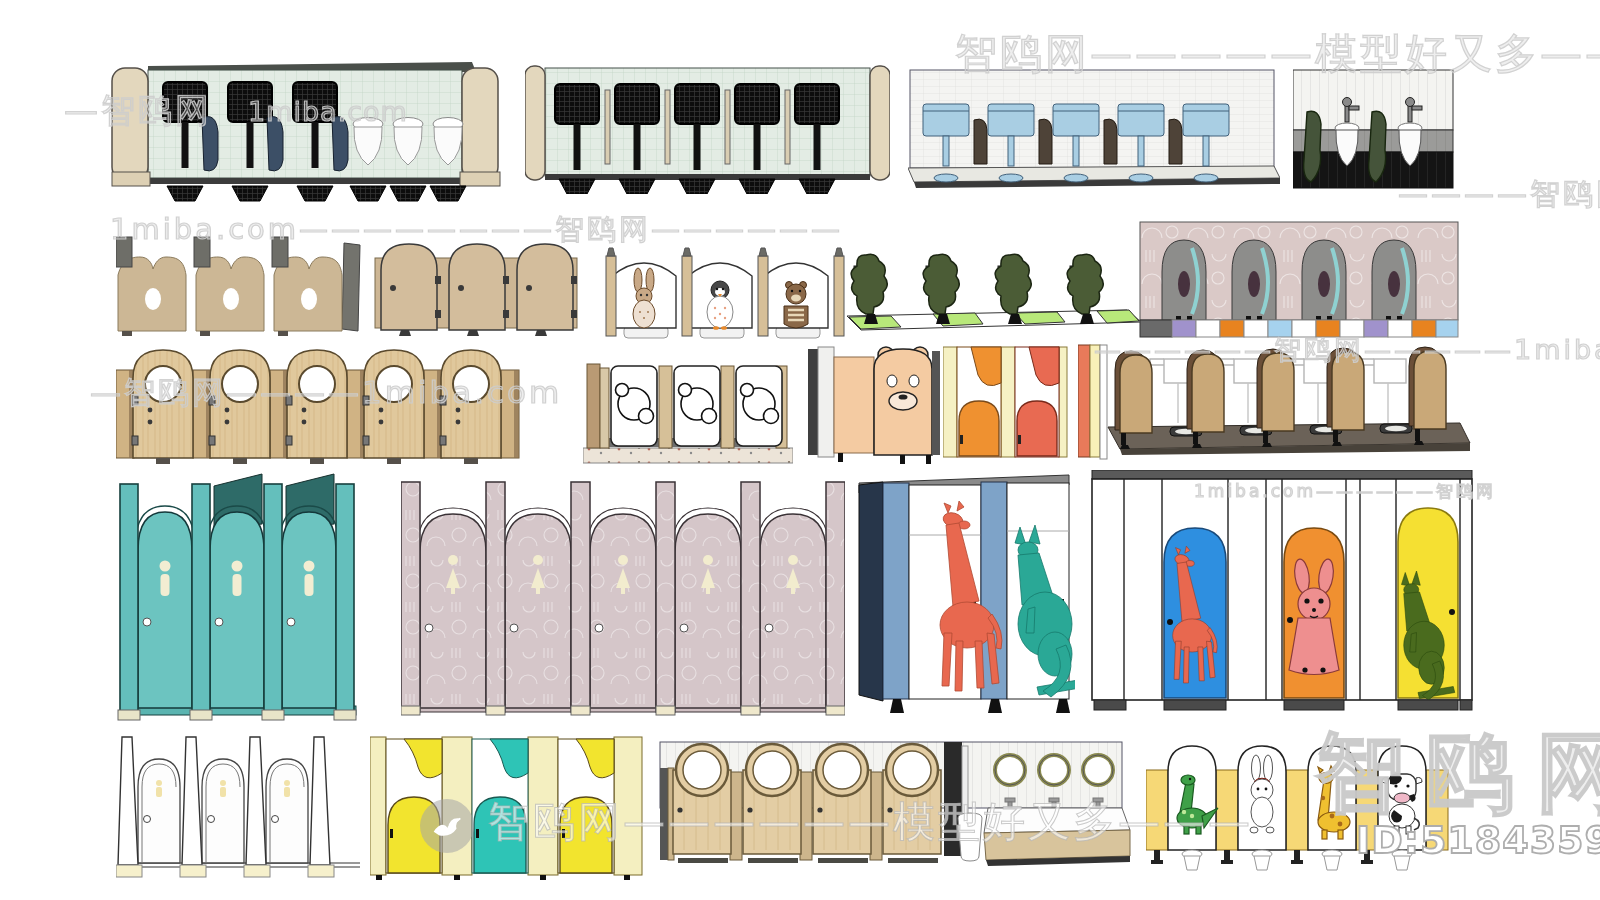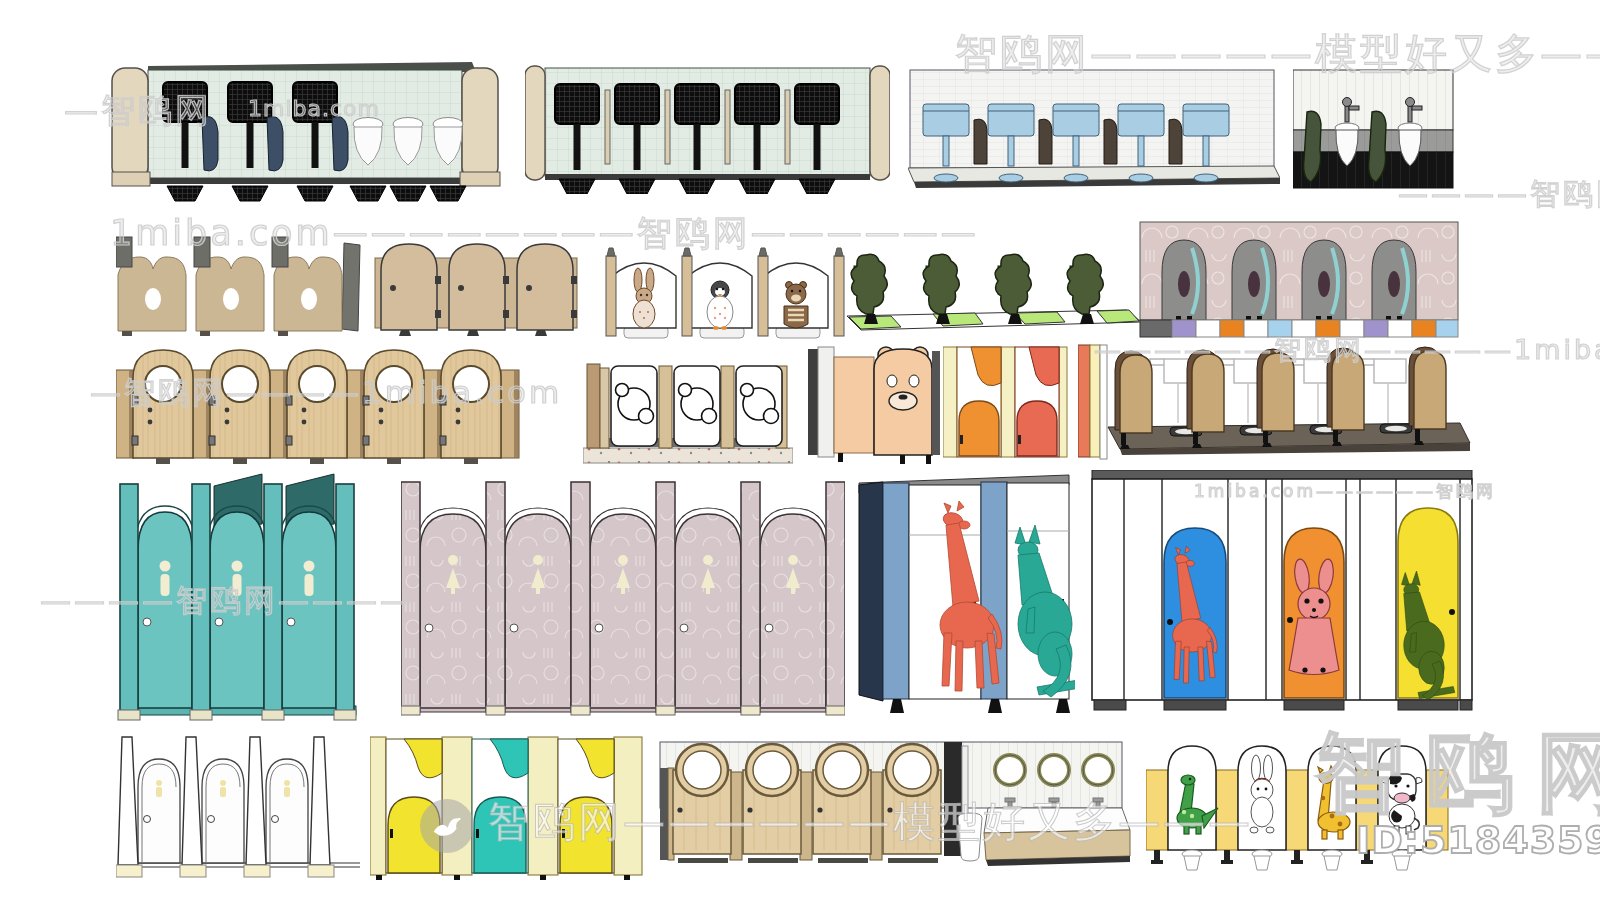--- a/index.html
+++ b/index.html
@@ -931,27 +931,26 @@
         <path d="M75,122 l12,0 l0,4 l-12,0 Z"></path>
     <rect x="148" y="112" width="6" height="10"></rect>
         <path d="M145,122 l12,0 l0,4 l-12,0 Z"></path>
     <rect x="218" y="112" width="6" height="10"></rect>
         <path d="M215,122 l12,0 l0,4 l-12,0 Z"></path>
   </g>
 </svg>
 
 <span class="wm" style="left:955px;top:26px;font-size:42px">智鸥网—————模型好又多————</span>
 <span class="wm" style="left:64px;top:88px;font-size:34px">—智鸥网</span>
-<span class="wm" style="left:248px;top:96px;font-size:22px;letter-spacing:1px">1miba.com</span>
-<span class="wm" style="left:110px;top:210px;font-size:35px">1miba.com————————智鸥网——————</span>
+<span class="wm" style="left:248px;top:96px;font-size:27px;letter-spacing:1px">1miba.com</span>
+<span class="wm" style="left:110px;top:210px;font-size:29px">1miba.com————————智鸥网——————</span>
 <span class="wm" style="left:1398px;top:174px;font-size:30px">————智鸥网—</span>
 <span class="wm" style="left:1094px;top:332px;font-size:27px">——————智鸥网—————1miba.com</span>
 <span class="wm" style="left:90px;top:372px;font-size:31px">—智鸥网————1miba.com</span>
 <span class="wm" style="left:1194px;top:480px;font-size:17px">1miba.com——————智鸥网</span>
-<span class="wm" style="left:40px;top:580px;font-size:31px">————智鸥网————</span>
 
 <div class="wm-logo" style="left:420px;top:799px">
   <svg width="38" height="38" viewBox="0 0 40 40">
     <path d="M6,26 Q14,14 21,22 Q23,10 34,12 Q28,17 30,23 Q24,32 12,30 Z" fill="#ffffff"></path>
     <path d="M21,22 q6,-4 13,-10" stroke="#fff" stroke-width="2" fill="none"></path>
   </svg>
 </div>
 <span class="wm wm-soft" style="left:488px;top:794px;font-size:42px">智鸥网——————模型好又多———</span>
 
 <span class="wm wm-big" style="left:1316px;top:714px;font-size:88px;letter-spacing:22px">智鸥网</span>

